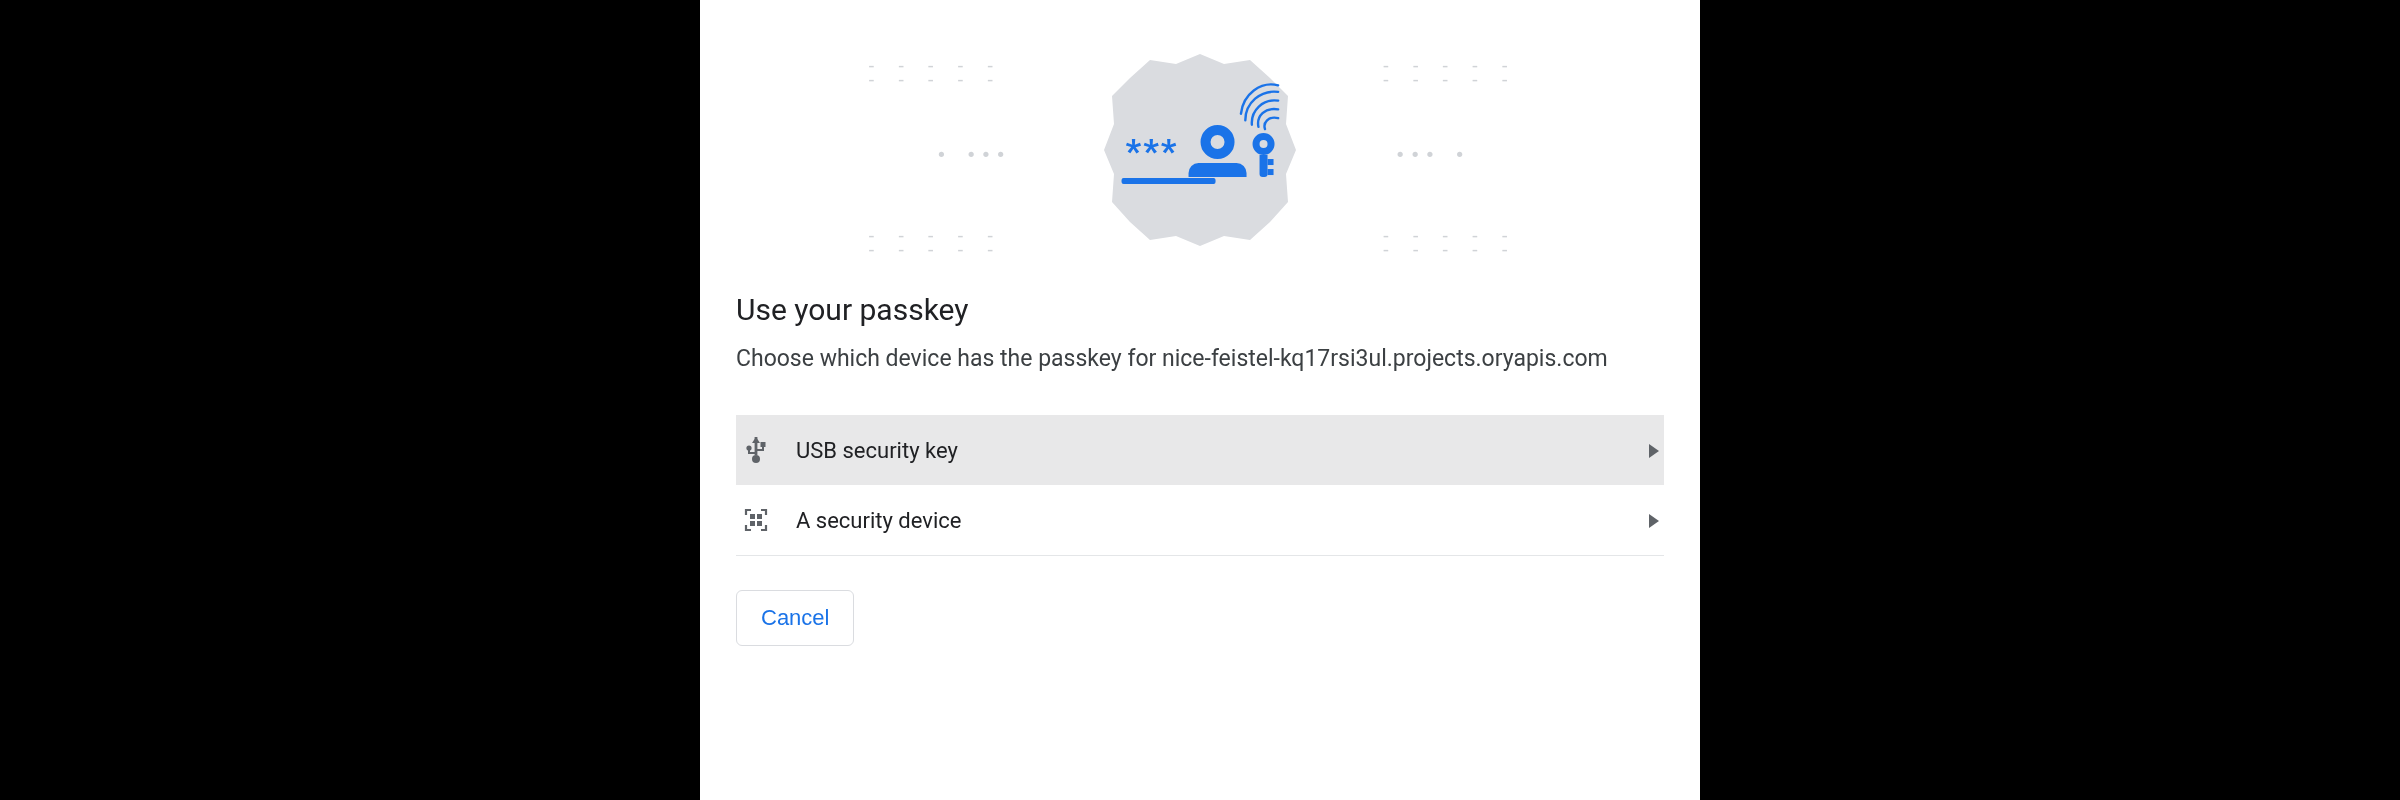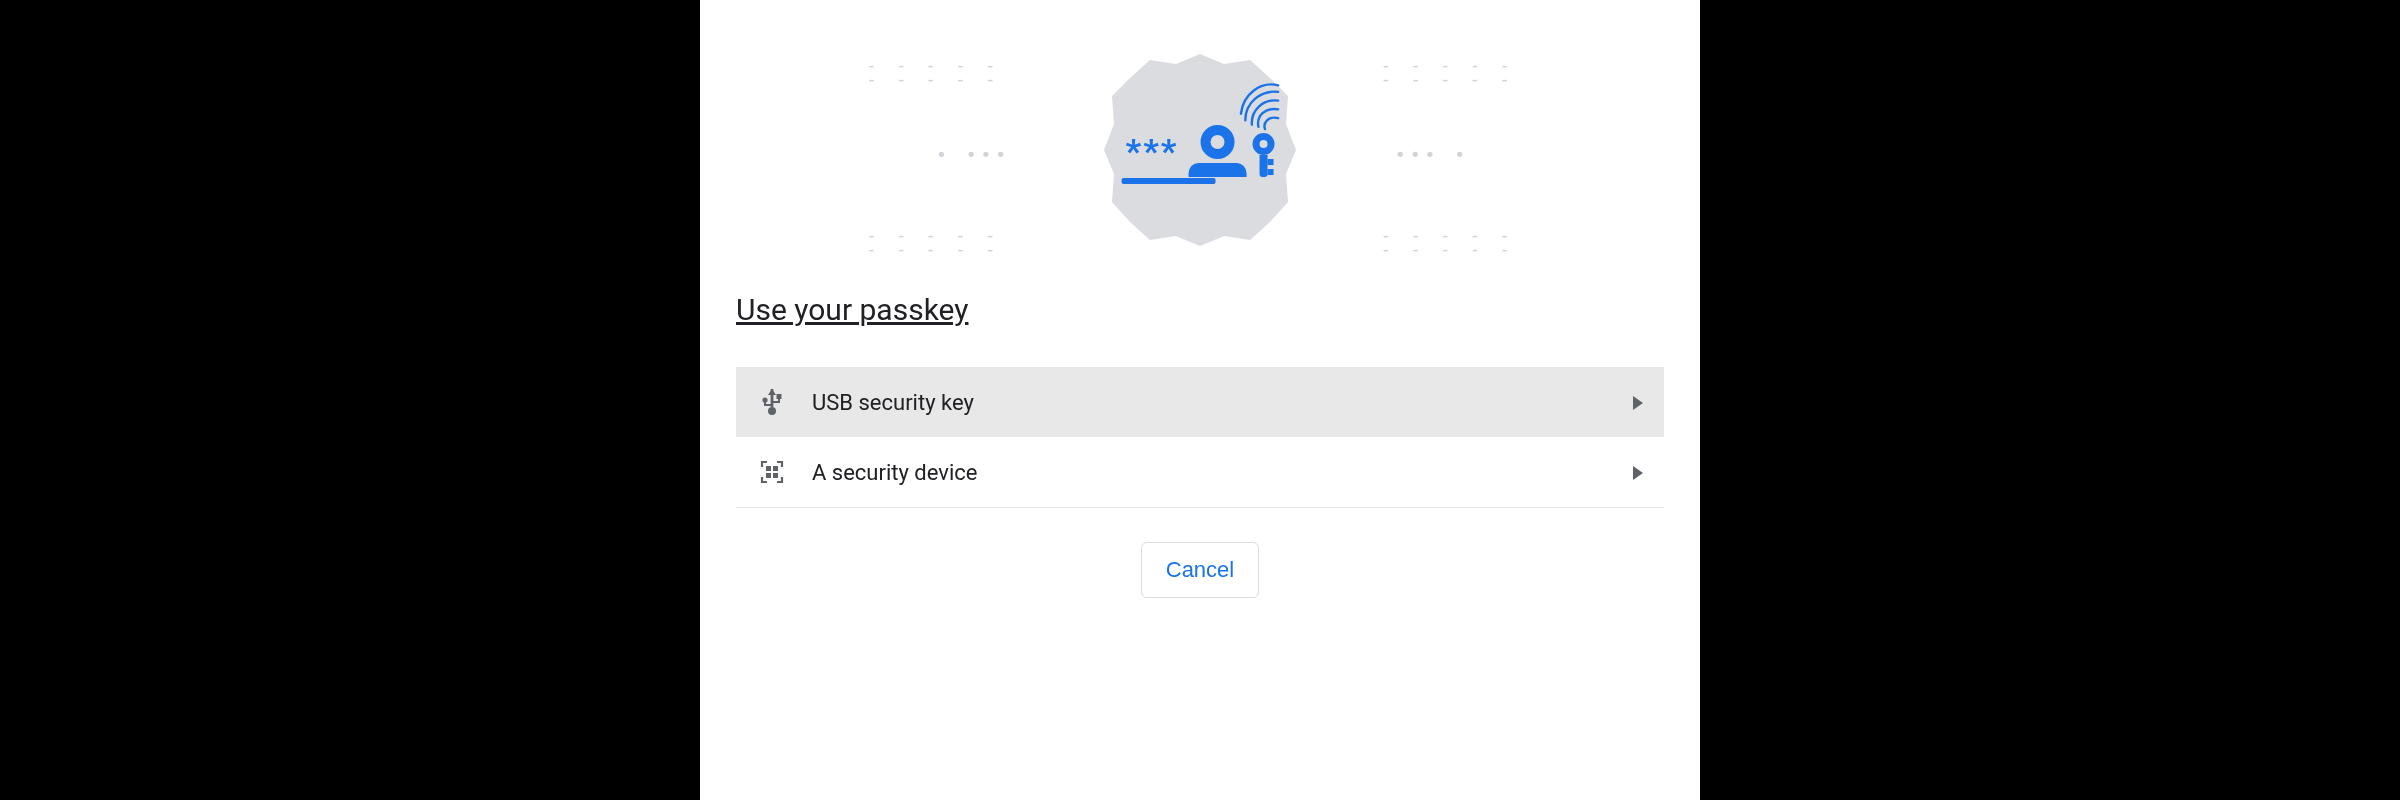--- a/index.html
+++ b/index.html
@@ -36,36 +36,36 @@
     .key-shaft { width:8px; height:22px; background:#1a73e8; border-radius:0 0 3px 3px; position:relative; }
     .key-shaft::after { content:""; position:absolute; right:-6px; bottom:2px; width:6px; height:6px; background:#1a73e8; }
     .key-shaft::before { content:""; position:absolute; right:-6px; bottom:12px; width:6px; height:6px; background:#1a73e8; }
 
     .fingerprint { position:absolute; left:50%; top:50%; transform:translate(30px,-80px); }
     .fingerprint svg { width:70px; height:70px; }
 
     
     .dots { position:absolute; color:#d0d3d7; font-size:18px; letter-spacing:4px; line-height:.8; white-space:nowrap; font-family: monospace; }
 
-    .heading { font-size: 30px; font-weight: 400; color: #202124; margin-top: 10px; text-decoration: underline; }
+    .heading { font-size: 30px; font-weight: 400; color: #202124; margin-top: 10px; }
     .subtext { font-size: 23px; color: #3c4043; margin-top: 16px; line-height: 1.4; max-width: 880px; }
 
     .options { margin-top: 40px; border-bottom:1px solid #e4e6e8; }
     .option {
       display:flex; align-items:center; gap: 24px;
-      padding: 22px 20px;
+      padding: 22px 4px;
       font-size: 22px; color:#202124;
       cursor:pointer;
     }
     .option.active { background:#e8e8e9; }
     .option .icon-slot { width:32px; display:flex; justify-content:center; color:#5f6368; }
     .option .label { flex:1; }
     .option .chev { color:#5f6368; }
 
-    .footer { display:flex; justify-content:center; margin-top: 34px; }
+    .footer { display:flex; justify-content:flex-start; margin-top: 34px; }
     .cancel {
       border:1px solid #dadce0; background:#fff; color:#1a73e8;
       font-size:22px; padding: 14px 24px; border-radius:6px; cursor:pointer;
       font-weight:500;
     }
   </style>
 </head>
 <body>
 
 <div class="left-black"></div>
@@ -104,20 +104,21 @@
         </div>
         <div class="key-tail">
           <div class="key-ring"></div>
           <div class="key-shaft"></div>
         </div>
       </div>
     </div>
   </div>
 
   <h1 class="heading">Use your passkey</h1>
+  <p class="subtext">Choose which device has the passkey for nice-feistel-kq17rsi3ul.projects.oryapis.com</p>
 
   <div class="options">
     <div class="option active">
       <span class="icon-slot">
         <svg width="24" height="26" viewBox="0 0 24 26" fill="#5f6368">
           <rect x="10.6" y="0" width="2.8" height="18"></rect>
           <polygon points="12,0 8,6 16,6"></polygon>
           <circle cx="12" cy="22" r="4"></circle>
           <circle cx="5" cy="11" r="2.6"></circle>
           <rect x="4" y="11" width="2" height="6"></rect>

